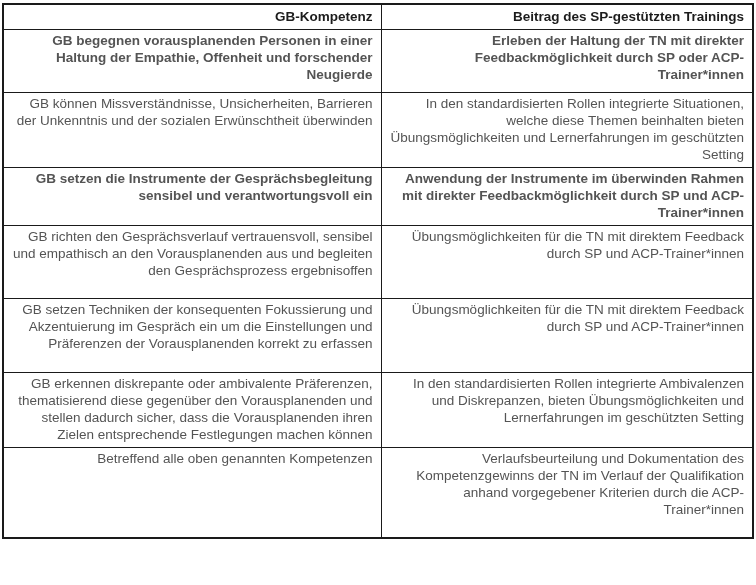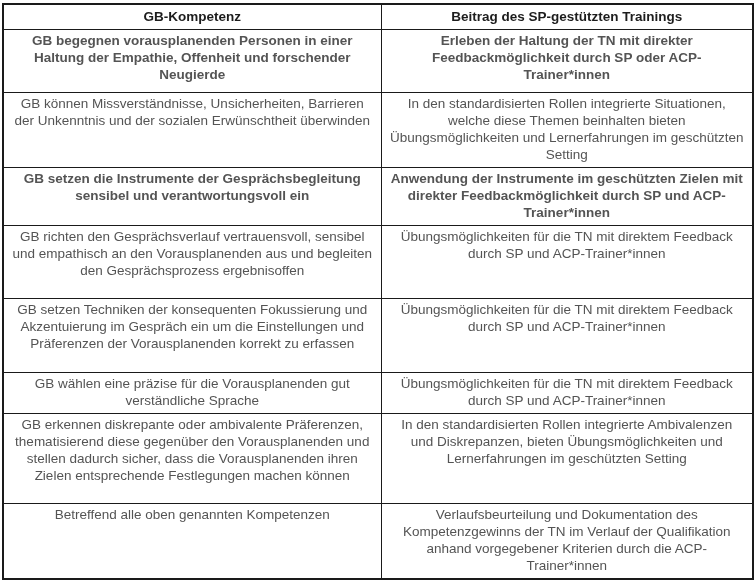--- a/index.html
+++ b/index.html
@@ -25,21 +25,21 @@
     position: absolute;
     left: 2px; top: 3px;
     width: 750px;
     border-collapse: collapse;
     table-layout: fixed;
     border: 2px solid var(--border-color);
   }
   .comp-table th, .comp-table td {
     border: 1.5px solid var(--border-color);
     vertical-align: top;
-    text-align: center;
+    text-align: right;
     padding: 2px 8px 4px 8px;
     font-size: 13.5px;
     line-height: 17px;
     overflow-wrap: break-word;
   }
   .comp-table th {
     font-weight: bold;
     color: var(--header-text);
     padding-top: 3px;
   }
@@ -83,32 +83,28 @@
       <tr>
         <td>GB begegnen vorausplanenden Personen in einer Haltung der Empathie, Offenheit und forschender Neugierde</td>
         <td>Erleben der Haltung der TN mit direkter Feedbackmöglichkeit durch SP oder ACP-Trainer*innen</td>
       </tr>
       <tr>
         <td>GB können Missverständnisse, Unsicherheiten, Barrieren der Unkenntnis und der sozialen Erwünschtheit überwinden</td>
         <td>In den standardisierten Rollen integrierte Situationen, welche diese Themen beinhalten bieten Übungsmöglichkeiten und Lernerfahrungen im geschützten Setting</td>
       </tr>
       <tr>
         <td>GB setzen die Instrumente der Gesprächsbegleitung sensibel und verantwortungsvoll ein</td>
-        <td>Anwendung der Instrumente im geschützten Zielen mit direkter Feedbackmöglichkeit durch SP und ACP-Trainer*innen</td>
+        <td>Anwendung der Instrumente im überwinden Rahmen mit direkter Feedbackmöglichkeit durch SP und ACP-Trainer*innen</td>
       </tr>
       <tr>
         <td>GB richten den Gesprächsverlauf vertrauensvoll, sensibel und empathisch an den Vorausplanenden aus und begleiten den Gesprächsprozess ergebnisoffen</td>
         <td>Übungsmöglichkeiten für die TN mit direktem Feedback durch SP und ACP-Trainer*innen</td>
       </tr>
       <tr>
         <td>GB setzen Techniken der konsequenten Fokussierung und Akzentuierung im Gespräch ein um die Einstellungen und Präferenzen der Vorausplanenden korrekt zu erfassen</td>
-        <td>Übungsmöglichkeiten für die TN mit direktem Feedback durch SP und ACP-Trainer*innen</td>
-      </tr>
-      <tr>
-        <td>GB wählen eine präzise für die Vorausplanenden gut verständliche Sprache</td>
         <td>Übungsmöglichkeiten für die TN mit direktem Feedback durch SP und ACP-Trainer*innen</td>
       </tr>
       <tr>
         <td>GB erkennen diskrepante oder ambivalente Präferenzen, thematisierend diese gegenüber den Vorausplanenden und stellen dadurch sicher, dass die Vorausplanenden ihren Zielen entsprechende Festlegungen machen können</td>
         <td>In den standardisierten Rollen integrierte Ambivalenzen und Diskrepanzen, bieten Übungsmöglichkeiten und Lernerfahrungen im geschützten Setting</td>
       </tr>
       <tr>
         <td>Betreffend alle oben genannten Kompetenzen</td>
         <td>Verlaufsbeurteilung und Dokumentation des Kompetenzgewinns der TN im Verlauf der Qualifikation anhand vorgegebener Kriterien durch die ACP-Trainer*innen</td>
       </tr>

